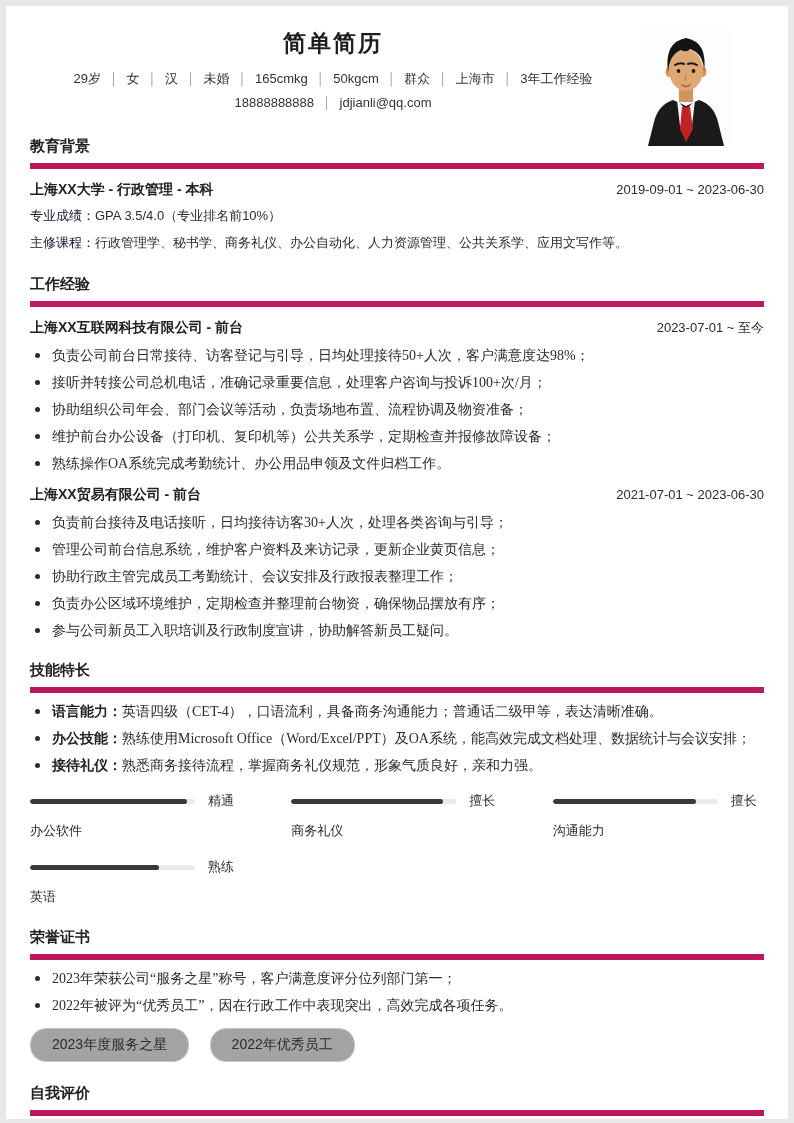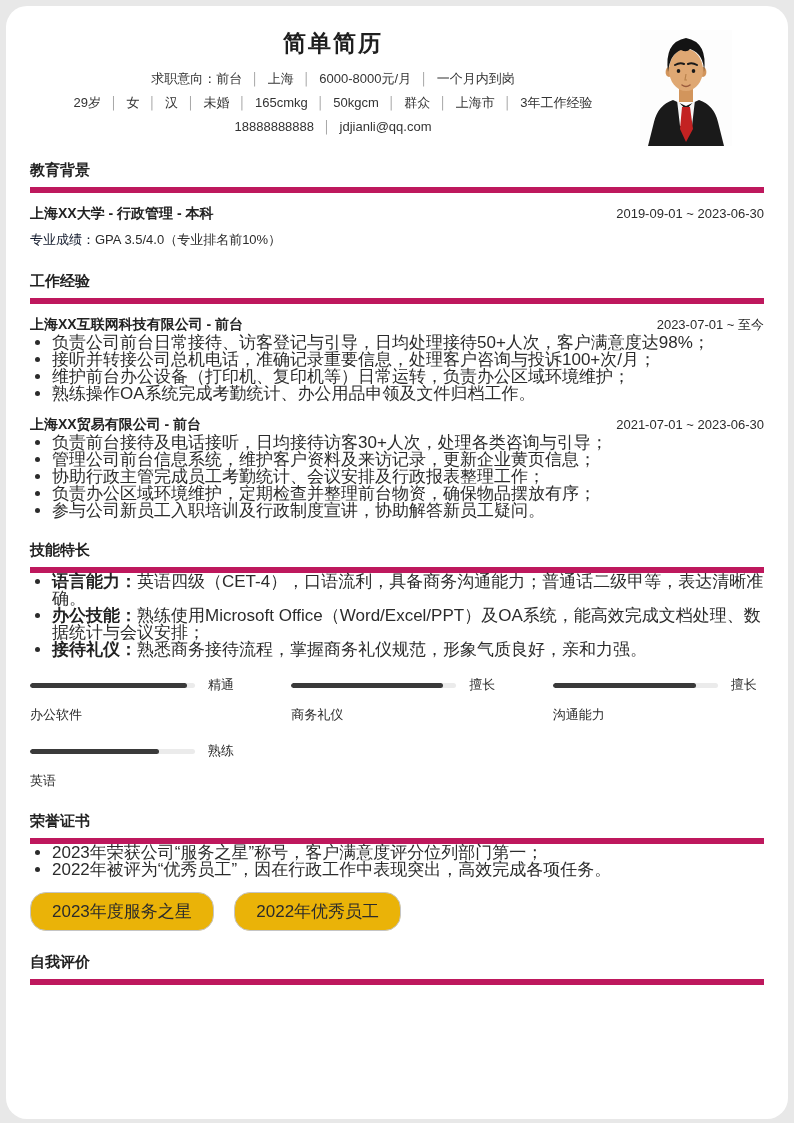--- a/index.html
+++ b/index.html
@@ -10,21 +10,20 @@
     color: #2b2b2b;
     overflow: hidden;
   }
   .frame { width: 100%; height: 100%; padding: 6px 6px 4px; }
   .paper {
     background: #ffffff;
     width: 782px;
     height: 1113px;
     padding: 16px 24px 8px;
     overflow: hidden;
-    border-radius: 21px;
   }
   
   .header { position: relative; margin-bottom: 18px; }
   .header-main { margin-right: 128px; text-align: center; }
   .resume-title {
     font-size: 23px;
     font-weight: bold;
     letter-spacing: 2px;
     color: #1e1e1e;
     margin: 6px 0 8px;
@@ -57,22 +56,24 @@
   }
   .row-between.job2 { margin-top: 14px; }
   .company { font-weight: bold; font-size: 14px; color: #222; }
   .date { font-size: 13px; color: #2b2b2b; font-weight: normal; }
   .kv { font-size: 13px; line-height: 21px; margin-top: 6px; }
   .kv b { font-weight: normal; color: #0f172a; }
   ul.bullets { list-style: none; }
   .bullets li {
     position: relative;
     padding-left: 22px;
-    font-size: 17px;
+    font-size: 14px;
     line-height: 17px;
+    margin-top: 10px;
+    font-family: Liberation Serif, serif;
   }
   .bullets li::before {
     content: "";
     position: absolute;
     left: 5px;
     top: 6px;
     width: 5px;
     height: 5px;
     border-radius: 50%;
     background: #2b2b2b;
@@ -97,38 +98,35 @@
   .bar-fill { height: 100%; background: #3a3a3a; border-radius: 3px; }
   .bar-level { margin-left: 13px; font-size: 13px; color: #2b2b2b; }
   .bar-name { margin-top: 12px; font-size: 13px; color: #2b2b2b; }
   
   .badges { margin-top: 14px; }
   .badge {
     display: inline-block;
     border: 1px solid #c5c5c5;
     border-radius: 16px;
     padding: 7px 21px;
-    font-size: 17px;
+    font-size: 14px;
     color: #2b2b2b;
-    background: #eab308;
+    background: #a3a3a3;
     margin-right: 16px;
   }
 </style>
 </head>
 <body>
 
 <div class="frame">
   <div class="paper">
 
     <header class="header">
       <div class="header-main">
         <h1 class="resume-title">简单简历</h1>
-        <div class="contact-line">
-          <span>求职意向：前台</span><span class="sep">│</span><span>上海</span><span class="sep">│</span><span>6000-8000元/月</span><span class="sep">│</span><span>一个月内到岗</span>
-        </div>
         <div class="contact-line">
           <span>29岁</span><span class="sep">│</span><span>女</span><span class="sep">│</span><span>汉</span><span class="sep">│</span><span>未婚</span><span class="sep">│</span><span>165cmkg</span><span class="sep">│</span><span>50kgcm</span><span class="sep">│</span><span>群众</span><span class="sep">│</span><span>上海市</span><span class="sep">│</span><span>3年工作经验</span>
         </div>
         <div class="contact-line">
           <span>18888888888</span><span class="sep">│</span><span>jdjianli@qq.com</span>
         </div>
       </div>
       <div class="photo">
         <svg width="92" height="116" viewBox="0 0 92 116" xmlns="http://www.w3.org/2000/svg">
           <rect x="0" y="0" width="92" height="116" fill="#fdfdfd"></rect>
@@ -150,33 +148,35 @@
       </div>
     </header>
 
     <section>
       <h2 class="sec-title">教育背景</h2>
       <div class="row-between">
         <span class="company">上海XX大学 - 行政管理 - 本科</span>
         <span class="date">2019-09-01 ~ 2023-06-30</span>
       </div>
       <p class="kv"><b>专业成绩：</b><span>GPA 3.5/4.0（专业排名前10%）</span></p>
+      <p class="kv"><b>主修课程：</b><span>行政管理学、秘书学、商务礼仪、办公自动化、人力资源管理、公共关系学、应用文写作等。</span></p>
     </section>
 
     <section>
       <h2 class="sec-title">工作经验</h2>
 
       <div class="row-between">
         <span class="company">上海XX互联网科技有限公司 - 前台</span>
         <span class="date">2023-07-01 ~ 至今</span>
       </div>
       <ul class="bullets">
         <li>负责公司前台日常接待、访客登记与引导，日均处理接待50+人次，客户满意度达98%；</li>
         <li>接听并转接公司总机电话，准确记录重要信息，处理客户咨询与投诉100+次/月；</li>
-        <li>维护前台办公设备（打印机、复印机等）日常运转，负责办公区域环境维护；</li>
+        <li>协助组织公司年会、部门会议等活动，负责场地布置、流程协调及物资准备；</li>
+        <li>维护前台办公设备（打印机、复印机等）公共关系学，定期检查并报修故障设备；</li>
         <li>熟练操作OA系统完成考勤统计、办公用品申领及文件归档工作。</li>
       </ul>
 
       <div class="row-between job2">
         <span class="company">上海XX贸易有限公司 - 前台</span>
         <span class="date">2021-07-01 ~ 2023-06-30</span>
       </div>
       <ul class="bullets">
         <li>负责前台接待及电话接听，日均接待访客30+人次，处理各类咨询与引导；</li>
         <li>管理公司前台信息系统，维护客户资料及来访记录，更新企业黄页信息；</li>

